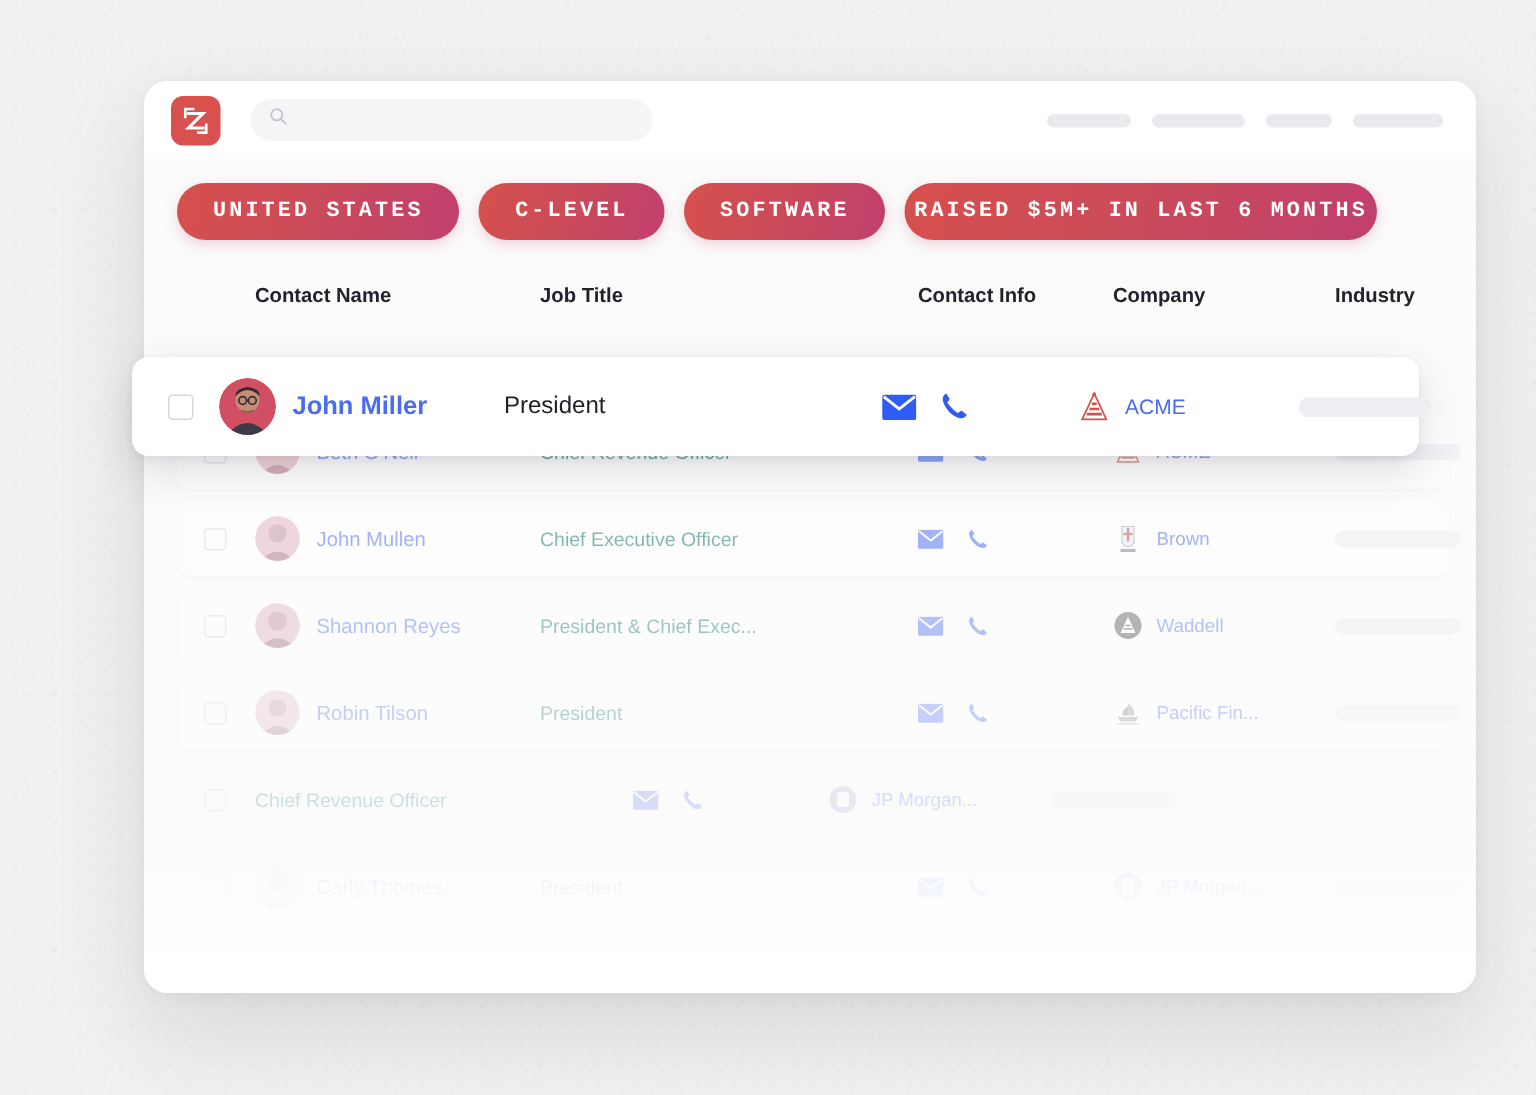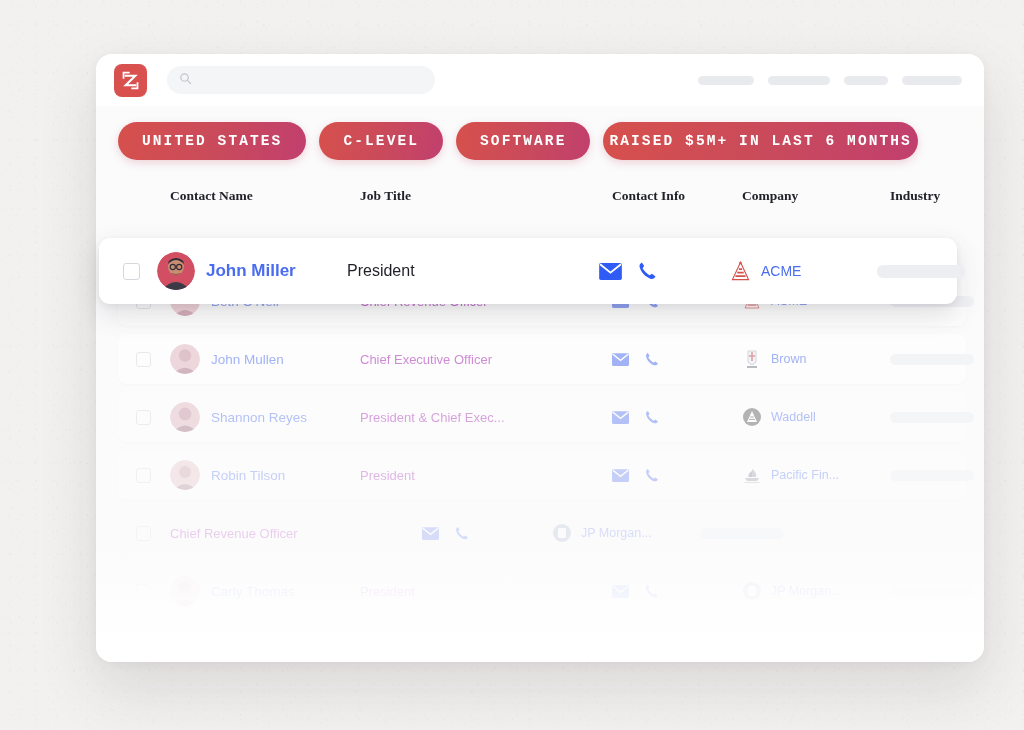--- a/index.html
+++ b/index.html
@@ -151,21 +151,20 @@
   }
 
   #table-header {
     display: flex;
     align-items: center;
     height: 44px;
     font-size: 13.5px;
     font-weight: bold;
     color: #22232a;
     padding-left: 18px;
-    font-family: Liberation Serif, serif;
   }
 
   .col-check   { width: 34px;  flex: 0 0 34px; }
   .col-name    { width: 190px; flex: 0 0 190px; }
   .col-title   { width: 205px; flex: 0 0 205px; }
   .col-contact { width: 130px; flex: 0 0 130px; margin-left: 47px; }
   .col-company { width: 148px; flex: 0 0 148px; }
   .col-industry{ width: 120px; flex: 0 0 120px; }
 
   #rows { position: relative; }
@@ -200,21 +199,21 @@
   .avatar svg { display: block; }
 
   .contact-name {
     font-size: 13.5px;
     color: #4a6cf0;
     white-space: nowrap;
   }
 
   .job-title {
     font-size: 13px;
-    color: #a21caf;
+    color: #0f766e;
     white-space: nowrap;
     overflow: hidden;
   }
 
   .contact-icons { display: flex; align-items: center; gap: 16px; }
   .contact-icons svg { display: block; }
 
   .company-cell { display: flex; align-items: center; gap: 9px; }
   .company-logo { width: 20px; height: 20px; flex: 0 0 auto; }
   .company-logo svg { display: block; }
@@ -226,21 +225,21 @@
 
   .industry-pill {
     width: 84px; height: 11px;
     border-radius: 6px;
     background: #eceef2;
   }
 
   
   #featured-row {
     position: absolute;
-    left: 99px;
+    left: 88px;
     top: 238px;
     width: 858px;
     height: 66px;
     background: #ffffff;
     border-radius: 11px;
     box-shadow: 0 10px 26px rgba(70,60,75,.16), 0 2px 6px rgba(70,60,75,.08);
     display: flex;
     align-items: center;
     padding-left: 24px;
     z-index: 30;

